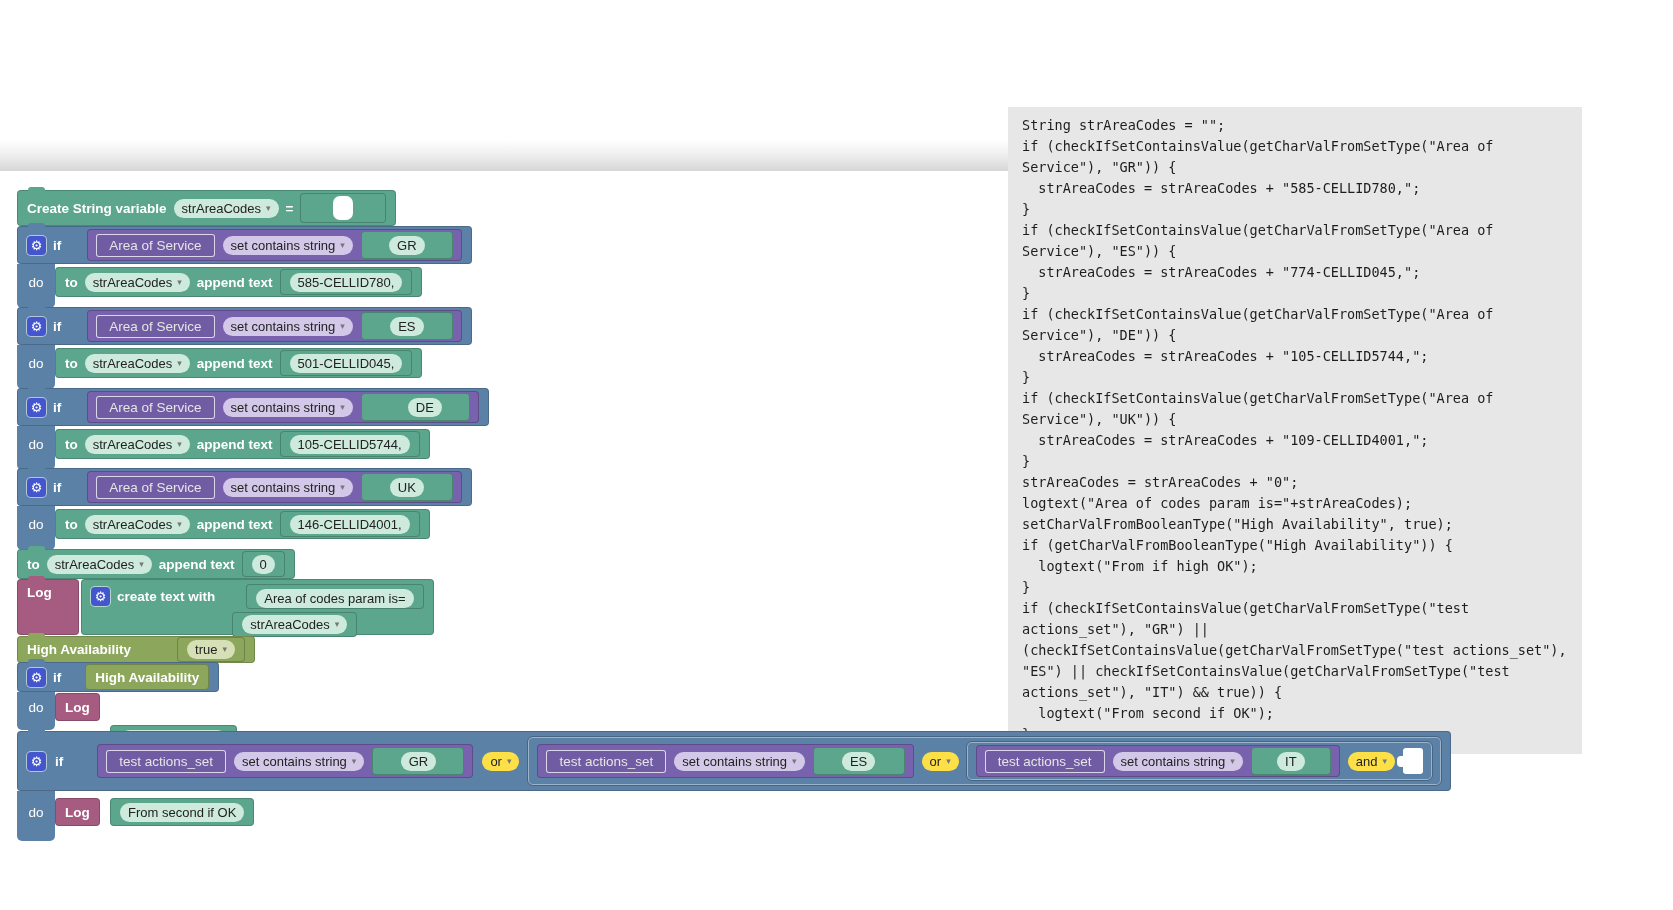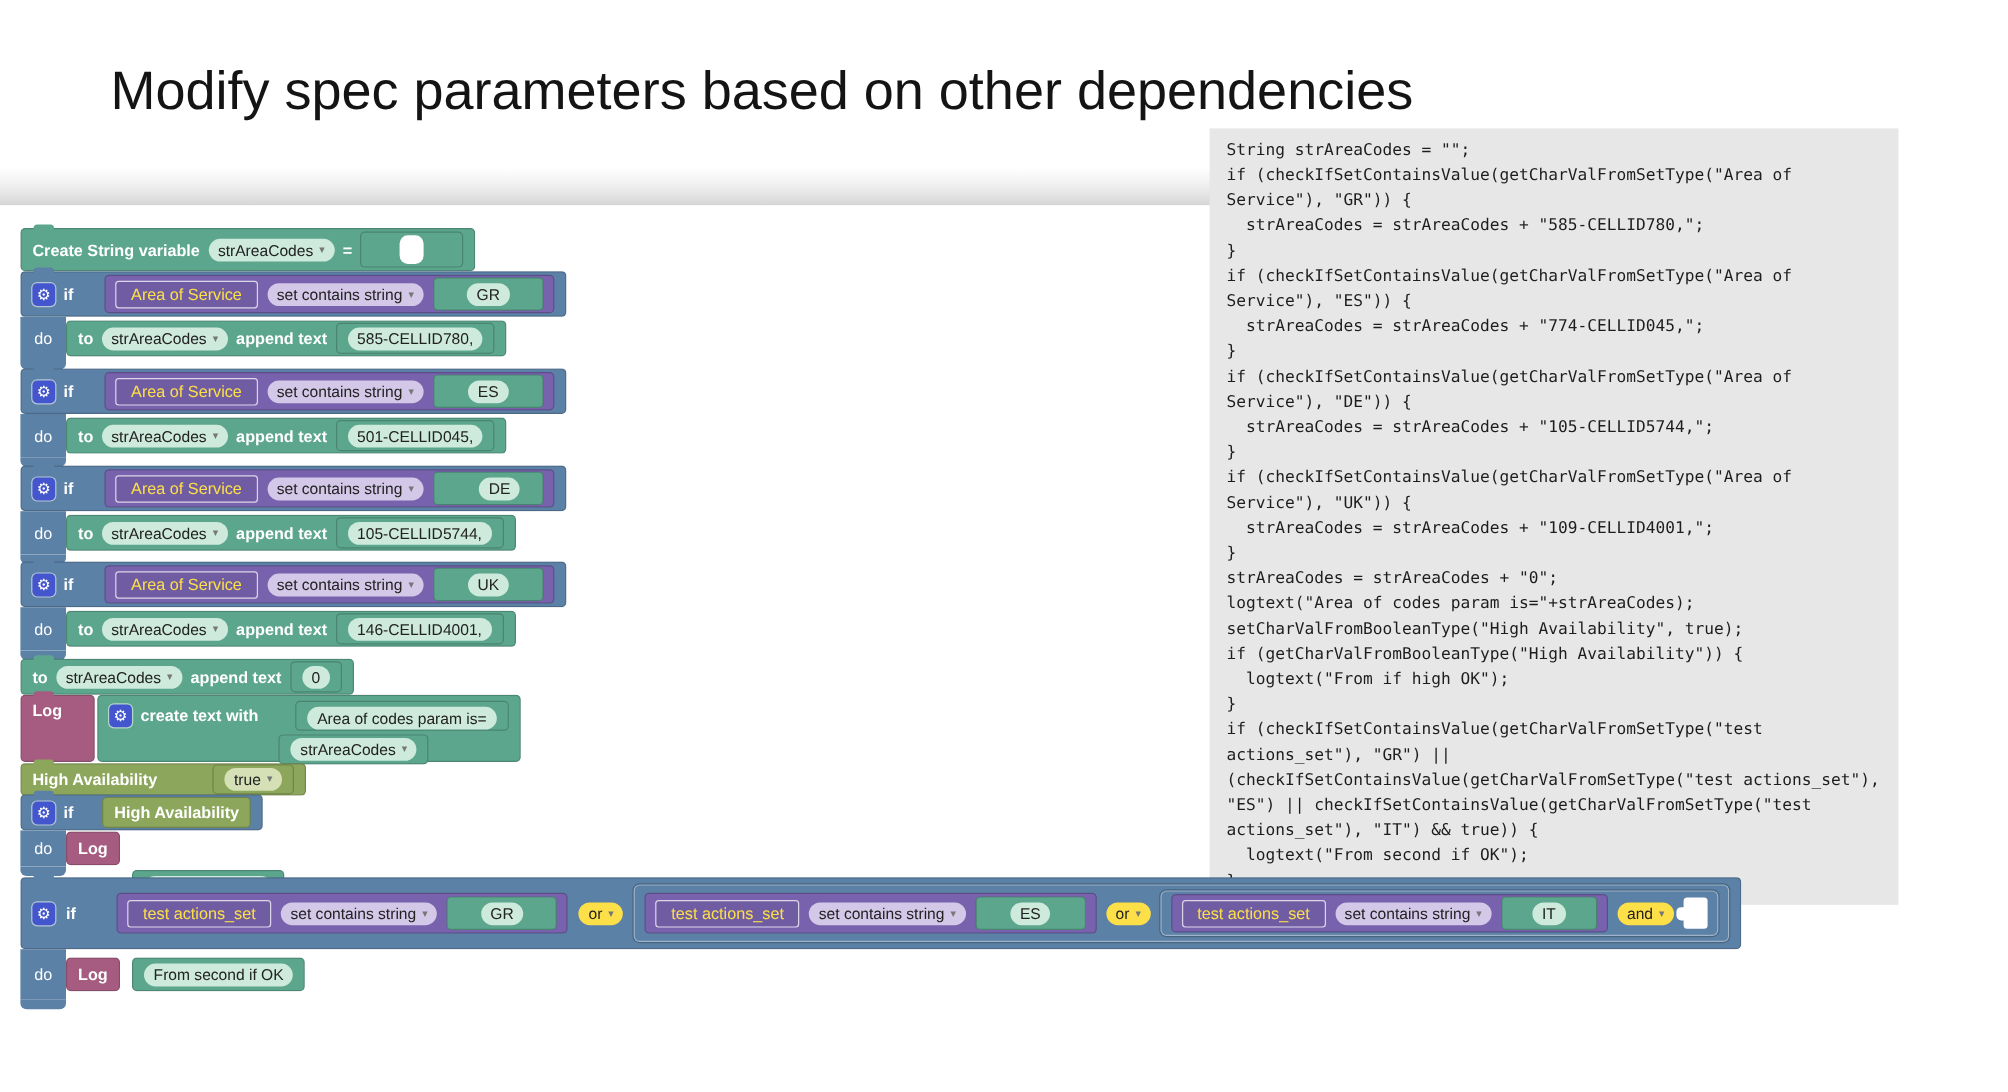--- a/index.html
+++ b/index.html
@@ -34,21 +34,21 @@
   .f-blue{background:#fde047;}
   .f-olive{background:#D5E0B6;}
   .caret{color:#777;font-size:9px;margin-left:5px;}
   .gear{width:19px;height:19px;flex:0 0 19px;background:var(--gear_blue);border-radius:4px;
         color:#fff;display:inline-flex;align-items:center;justify-content:center;
         font-size:13px;box-shadow:0 0 0 1px rgba(255,255,255,0.55);}
   .cond{display:inline-flex;align-items:center;gap:8px;background:var(--set_purple);
         border:1px solid rgba(0,0,0,0.22);border-radius:4px;padding:3px 8px;height:32px;
         box-sizing:border-box;}
   .param-box{border:1px solid rgba(255,255,255,0.75);background:rgba(0,0,0,0.06);
-             border-radius:3px;padding:3px 12px;color:#fde047;}
+             border-radius:3px;padding:3px 12px;color:#e5e5e5;}
   .vblk{display:inline-flex;align-items:center;justify-content:center;gap:6px;
         background:var(--text_green);border:1px solid rgba(0,0,0,0.2);border-radius:4px;
         height:28px;box-sizing:border-box;padding:0 9px;}
   .spine{position:absolute;width:38px;background:var(--logic_blue);display:flex;
          align-items:center;justify-content:center;color:#fff;font-size:13.5px;}
   .foot{position:absolute;width:38px;height:8px;background:var(--logic_blue);
         border-radius:0 0 5px 5px;}
   .nest{display:inline-flex;align-items:center;gap:8px;background:var(--logic_blue);
         border:1px solid rgba(255,255,255,0.4);outline:1px solid rgba(0,0,0,0.22);
         border-radius:5px;box-sizing:border-box;padding:0 8px;}
@@ -58,21 +58,20 @@
   .mini-field{width:20px;height:24px;background:#fff;border-radius:7px;}
   .log-tall{align-items:flex-start;padding-top:5px;}
 </style>
 </head>
 <body>
 
 <div id="stage">
 
   <div class="band"></div>
 
-  <h1 class="title">Modify spec parameters based on other dependencies</h1>
 
   <div class="code-panel">
     <pre>String strAreaCodes = "";
 if (checkIfSetContainsValue(getCharValFromSetType("Area of
 Service"), "GR")) {
   strAreaCodes = strAreaCodes + "585-CELLID780,";
 }
 if (checkIfSetContainsValue(getCharValFromSetType("Area of
 Service"), "ES")) {
   strAreaCodes = strAreaCodes + "774-CELLID045,";
@@ -177,21 +176,21 @@
   <div class="blk c-blue bump" style="left:17px;top:388px;height:38px;">
     <span class="gear">⚙</span>
     <span class="lbl">if</span>
     <span style="width:12px;"></span>
     <span class="cond">
       <span class="param-box">Area of Service</span>
       <span class="field f-lav">
           <span>set contains string</span>
           <span class="caret">▾</span>
         </span>
-      <span class="vblk" style="width:92px;padding-left:28px;">
+      <span class="vblk" style="width:109px;padding-left:28px;">
           <span class="field f-green">DE</span>
         </span>
     </span>
   </div>
   <div class="spine" style="left:17px;top:426px;height:36px;">
       <span>do</span>
     </div>
   <div class="blk c-green" style="left:55px;top:429px;height:30px;">
     <span class="lbl">to</span>
     <span class="field f-green">

